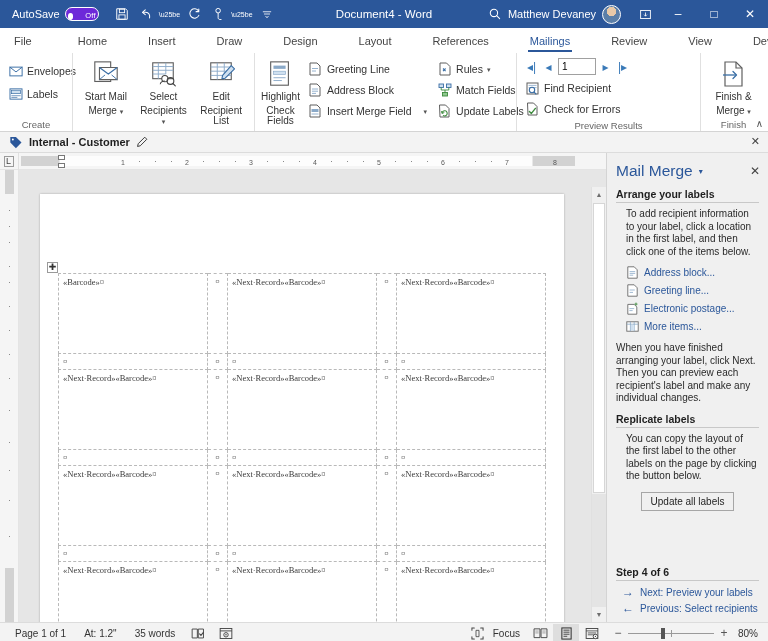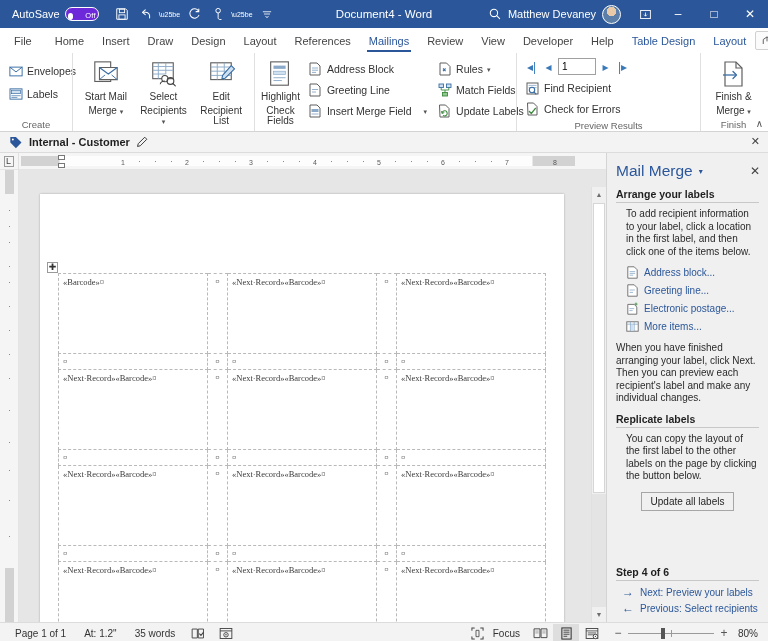--- a/index.html
+++ b/index.html
@@ -44,21 +44,21 @@
     width: 19px; height: 19px; border-radius: 50%;
     background: radial-gradient(circle at 50% 32%, #e8c9a8 0 32%, #5b7fa8 33% 100%);
     border: 1.5px solid #ffffff; margin-right: 9px;
   }
   .ribbon-display { width: 30px; display:flex; align-items:center; justify-content:center; color:#fff; }
   .win-btn { width: 36px; height: 28px; display:flex; align-items:center; justify-content:center; color:#fff; font-size: 12px; }
 
   
   .tabbar {
     height: 25px; background: #ffffff; display: flex; align-items: stretch;
-    border-bottom: none; position: relative;
+    border-bottom: none; position: relative; gap: 23px;
   }
   .tab {
     padding: 0 9px; display: flex; align-items: center; justify-content: center;
     font-size: 11px; color: #444444; position: relative; white-space: nowrap;
   }
   .tab.first { padding-left: 14px; padding-right:14px; }
   .tab.ctx { color: #2b579a; }
   .tab.active { color: #2b579a; font-weight: normal; }
   .tab.active::after {
     content:''; position:absolute; left: 7px; right: 7px; bottom: 1px;
@@ -395,33 +395,33 @@
         </span>
         <span class="lbl">Highlight</span>
         <span class="lbl">Check Fields</span>
       </div>
 
       <div class="small-col">
         <div class="small-btn">
           <span class="sm-ico">
             <svg width="12" height="14" viewBox="0 0 12 14">
                 <path d="M1 1h7l3 3v9H1z" fill="#fff" stroke="#5f5f5f" stroke-width="1"></path>
+                <path d="M3 6.5h6M3 9h4" stroke="#8aa9c8" stroke-width=".9"></path>
+              </svg>
+          </span>
+          <span class="lbl">Greeting Line</span>
+        </div>
+        <div class="small-btn">
+          <span class="sm-ico">
+            <svg width="12" height="14" viewBox="0 0 12 14">
+                <path d="M1 1h7l3 3v9H1z" fill="#fff" stroke="#5f5f5f" stroke-width="1"></path>
                 <path d="M3 6h6M3 8.2h6M3 10.4h4" stroke="#8aa9c8" stroke-width=".9"></path>
               </svg>
           </span>
           <span class="lbl">Address Block</span>
-        </div>
-        <div class="small-btn">
-          <span class="sm-ico">
-            <svg width="12" height="14" viewBox="0 0 12 14">
-                <path d="M1 1h7l3 3v9H1z" fill="#fff" stroke="#5f5f5f" stroke-width="1"></path>
-                <path d="M3 6.5h6M3 9h4" stroke="#8aa9c8" stroke-width=".9"></path>
-              </svg>
-          </span>
-          <span class="lbl">Greeting Line</span>
         </div>
         <div class="small-btn">
           <span class="sm-ico">
             <svg width="12" height="14" viewBox="0 0 12 14">
                 <path d="M1 1h7l3 3v9H1z" fill="#fff" stroke="#5f5f5f" stroke-width="1"></path>
                 <rect x="2.5" y="5" width="7" height="3" fill="#8aa9c8"></rect>
                 <path d="M2.5 10h7" stroke="#8aa9c8" stroke-width=".9"></path>
               </svg>
           </span>
           <span class="lbl">Insert Merge Field</span>

